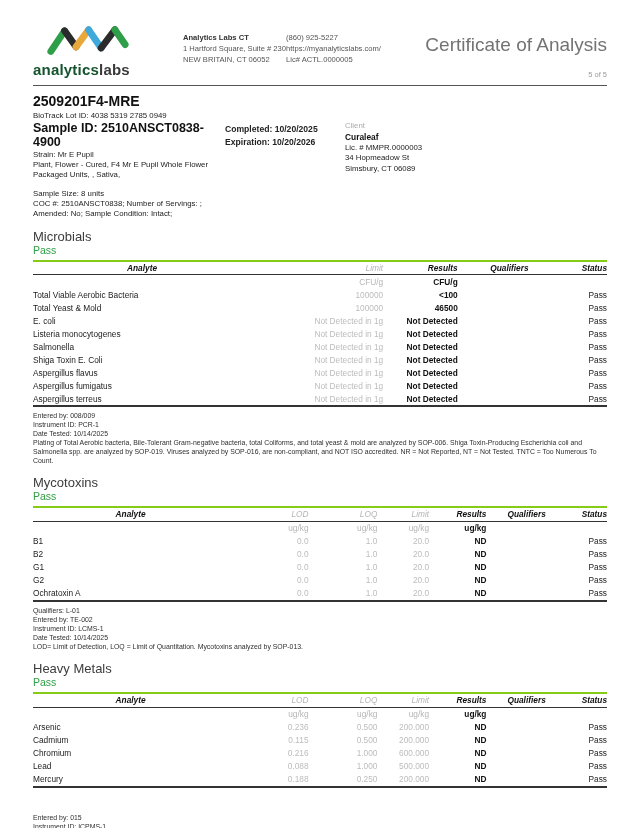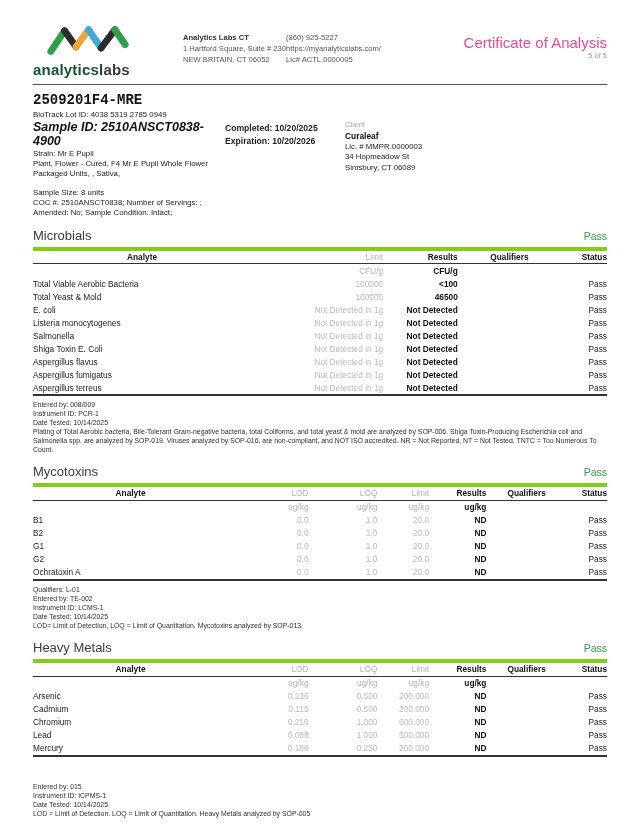--- a/index.html
+++ b/index.html
@@ -11,42 +11,42 @@
   }
   
   .hdr{display:flex;align-items:flex-start;}
   .logo{width:150px;}
   .logo-text{font-size:15px;font-weight:bold;letter-spacing:.2px;margin-top:1px;}
   .logo-text .g{color:#14532d;}
   .logo-text .d{color:#3a3a3a;}
   .labinfo{display:flex;font-size:7.6px;line-height:1.45;color:#555;margin-top:8px;}
   .labinfo .name{font-weight:bold;color:#333;}
   .cert{margin-left:auto;text-align:right;}
-  .cert-title{font-size:15px;color:#ec4899;margin-top:10px;}
-  .cert-page{font-size:7.5px;color:#9a9a9a;}
+  .cert-title{font-size:19px;color:#737373;margin-top:10px;}
+  .cert-page{font-size:7.5px;color:#9a9a9a;margin-top:14px;}
   .hdr-rule{border:none;border-top:1px solid #555;margin:6px 0 7px;}
   
-  .batch{font-size:14px;font-weight:bold;color:#111;font-family:Liberation Mono, monospace;}
+  .batch{font-size:14px;font-weight:bold;color:#111;}
   .biotrack{font-size:7.8px;margin-top:2px;color:#222;}
   .samplerow{display:flex;margin-top:1px;}
   .s-left{width:192px;}
-  .sample-id{font-size:12.5px;font-weight:bold;color:#111;line-height:1.15;font-style:italic;}
+  .sample-id{font-size:12.5px;font-weight:bold;color:#111;line-height:1.15;}
   .s-line{font-size:7.8px;line-height:1.3;color:#222;}
   .s-gap{height:9px;}
   .s-mid{width:120px;font-size:8.6px;font-weight:bold;color:#222;line-height:1.5;padding-top:2px;}
   .clientblk{margin-left:auto;width:262px;font-size:7.8px;line-height:1.35;}
   .client-label{color:#aaa;}
   .client-name{font-weight:bold;color:#111;font-size:8.4px;}
   
-  .sec-head{display:flex;justify-content:space-between;align-items:baseline;margin-top:9px;margin-bottom:4px;}
+  .sec-head{display:flex;justify-content:space-between;align-items:baseline;margin-top:9px;margin-bottom:4px;flex-direction:column;}
   .sec-title{font-size:13px;color:#3c3c3c;}
   .sec-pass{font-size:10.5px;color:#2f9e44;}
   table{width:100%;border-collapse:collapse;table-layout:fixed;font-size:8.3px;}
   th,td{padding:1.2px 0;line-height:1.28;font-weight:normal;}
-  thead th{border-top:4px solid #84cc16;border-bottom:1.4px solid #333;color:#111;font-weight:bold;}
+  thead th{border-top:2px solid #84cc16;border-bottom:1.4px solid #333;color:#111;font-weight:bold;font-style:italic;}
   thead th.gray{color:#b5b5b5;font-weight:normal;}
   tbody tr:last-child td{border-bottom:2px solid #333;}
   .ar{text-align:right;}
   .ac{text-align:center;}
   td.lim{color:#bcbcbc;}
   td.res{color:#111;font-weight:bold;}
   tr.units td{color:#b5b5b5;}
   tr.units td.res{color:#111;font-weight:bold;}
   .notes{font-size:6.9px;line-height:1.3;color:#2e2e2e;margin-top:5px;}
   .notes.hm{margin-top:26px;}

